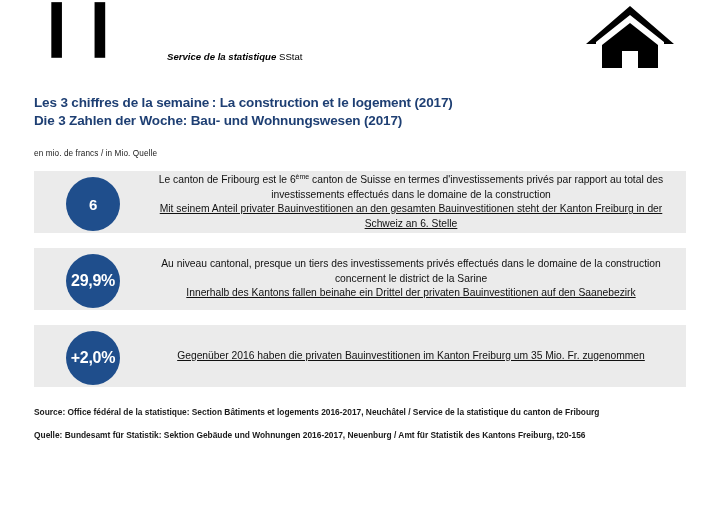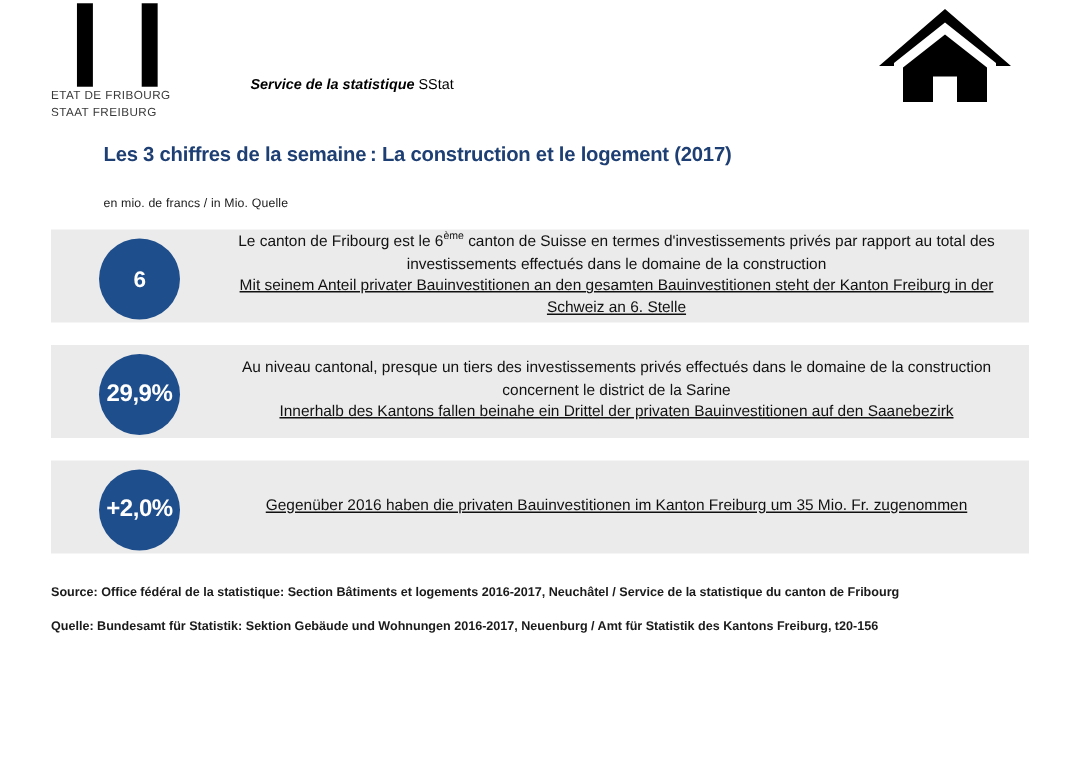--- a/index.html
+++ b/index.html
@@ -65,21 +65,20 @@
     position: absolute;
     right: 8px;
     top: 4px;
     width: 96px;
     height: 66px;
   }
 
   
   .titles {
     margin-top: 8px;
-    margin-left: 35px;
   }
   .title-fr, .title-de {
     color: #1e3f73;
     font-weight: bold;
     font-size: 13.5px;
     line-height: 18px;
     letter-spacing: -0.15px;
   }
   .subtitle {
     margin-top: 19px;
@@ -158,40 +157,37 @@
 </style>
 </head>
 <body>
 
 <div class="page">
 
   <div class="header">
 
     <div class="logo-block">
       <div class="logo-mark">❙❙</div>
-      <div class="logo-text">
-        <div>ETAT DE FRIBOURG</div>
-        <div>STAAT FREIBURG</div>
-      </div>
     </div>
 
     <div class="service-block">
       <div>
         <span class="b">Service de la statistique</span><span> SStat</span>
       </div>
     </div>
 
     <svg class="house-icon" viewBox="0 0 96 66">
       <path d="M48 2 L4 40 L14 40 L14 38 L48 11 L82 38 L82 40 L92 40 Z" fill="#000000"></path>
       <path d="M48 19 L20 41 L20 64 L40 64 L40 47 L56 47 L56 64 L76 64 L76 41 Z" fill="#000000"></path>
     </svg>
   </div>
 
   <div class="titles">
     <div class="title-fr">Les 3 chiffres de la semaine : La construction et le logement (2017)</div>
+    <div class="title-de">Die 3 Zahlen der Woche: Bau- und Wohnungswesen (2017)</div>
     <div class="subtitle">en mio. de francs / in Mio. Quelle</div>
   </div>
 
   <div class="rows">
 
     <div class="row">
       <div class="circle-wrap">
         <div class="circle">6</div>
       </div>
       <div class="texts">

